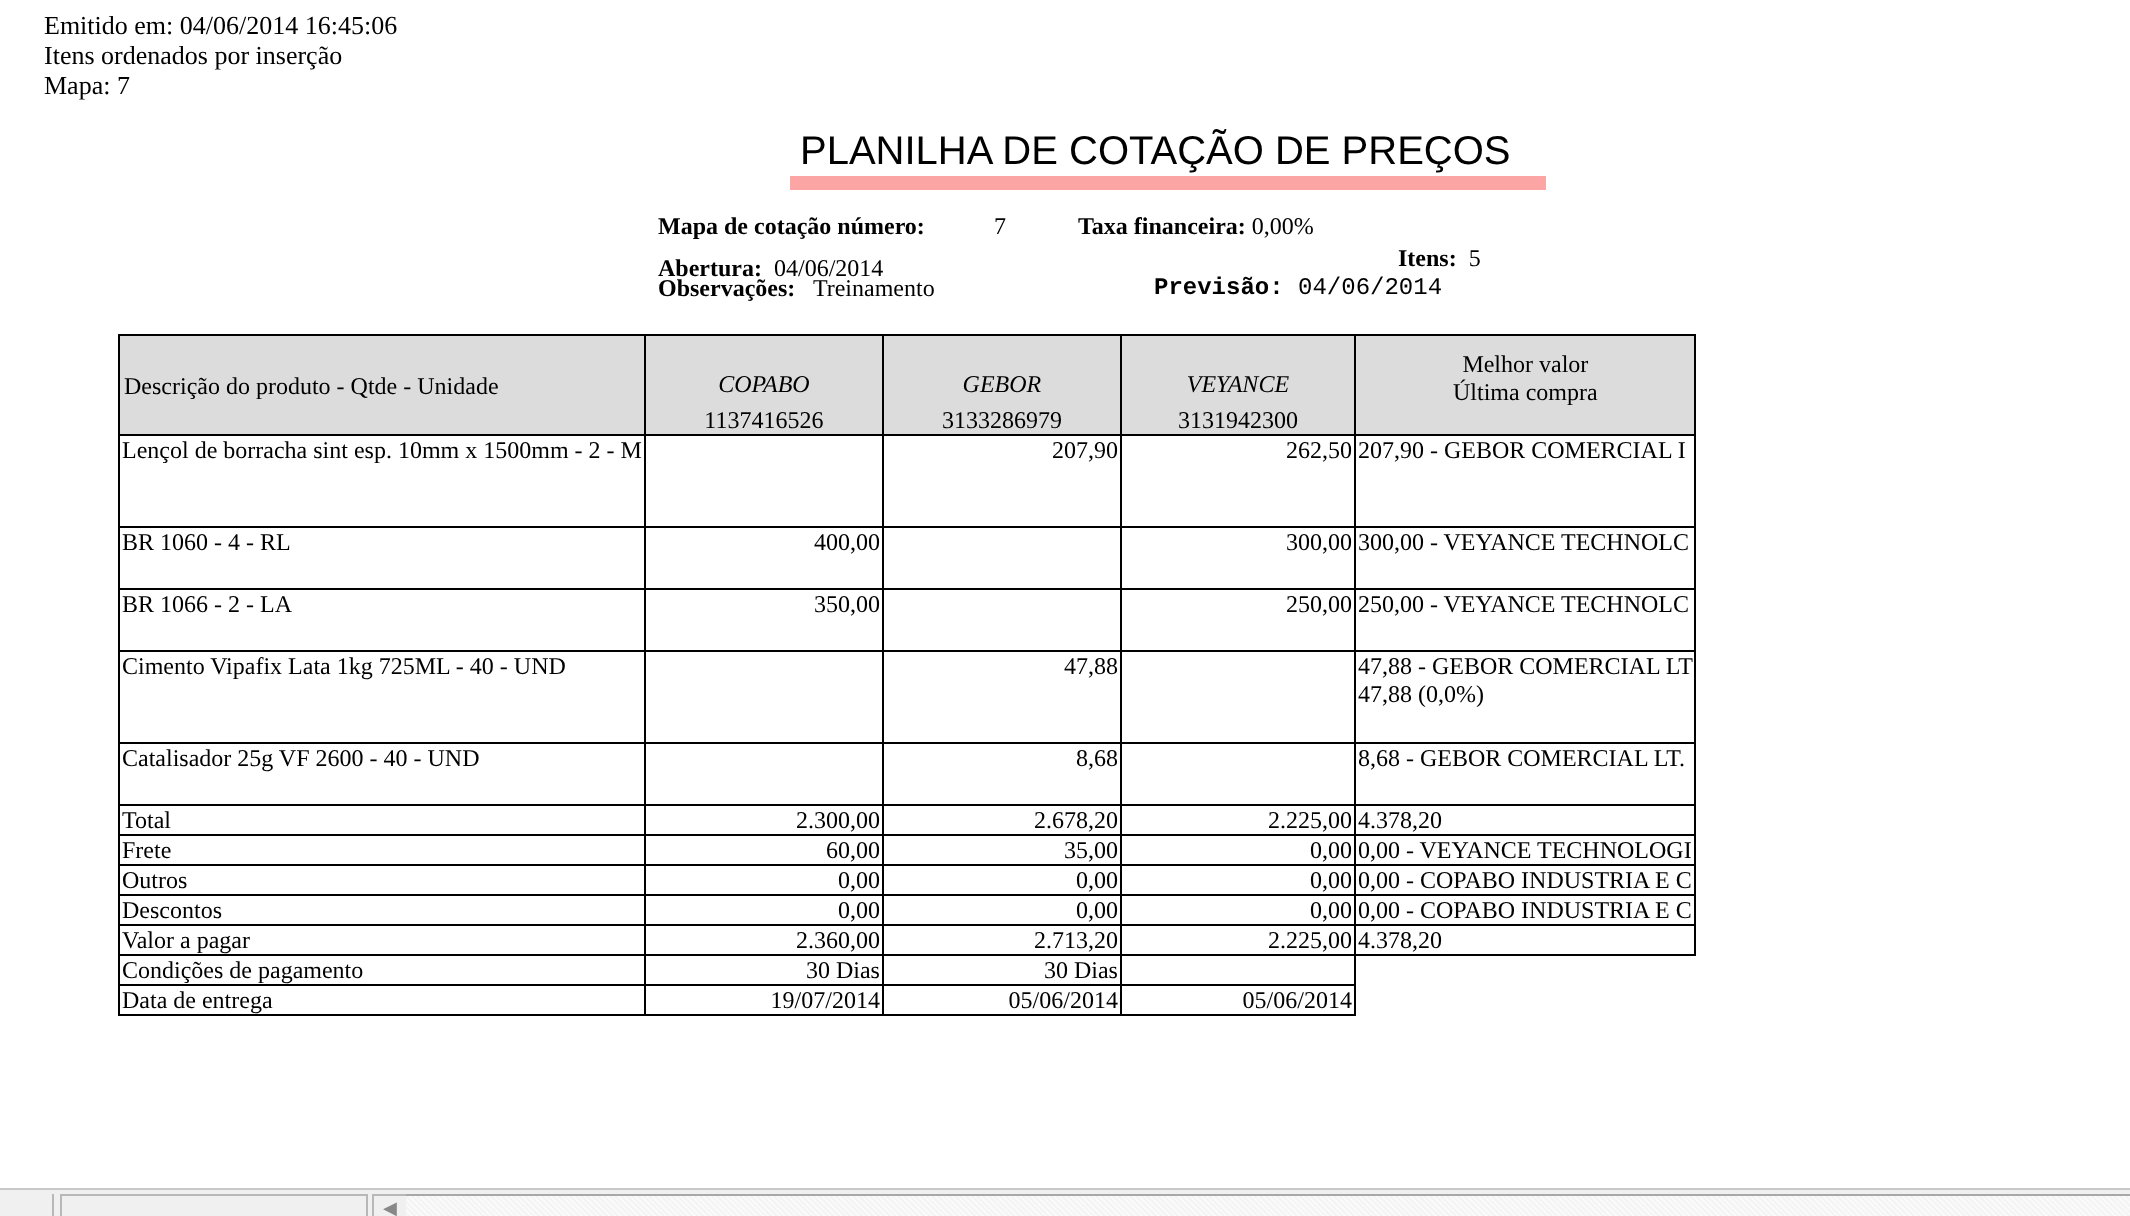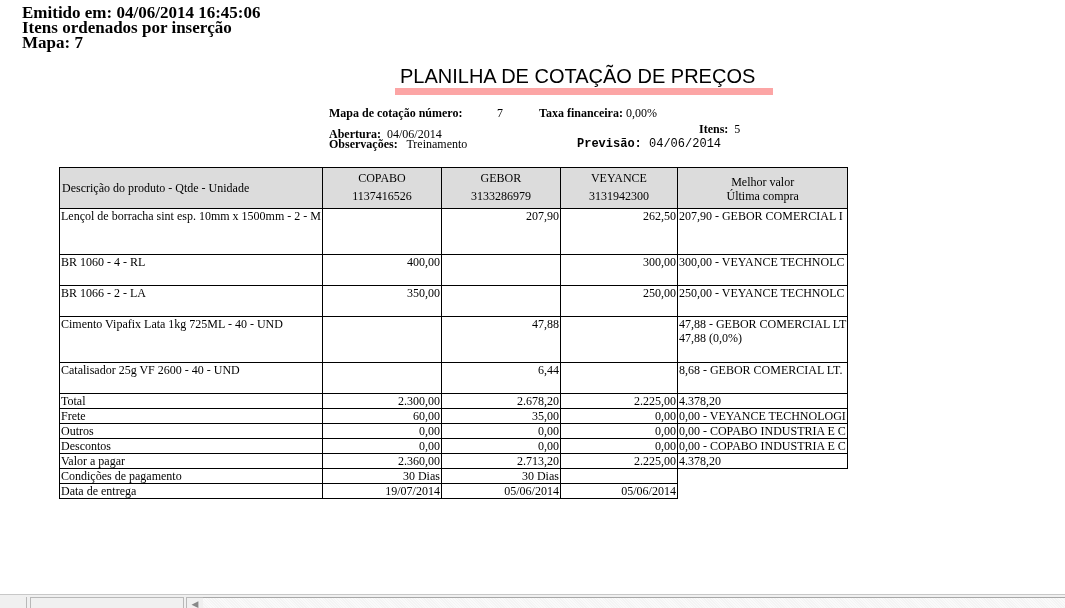--- a/index.html
+++ b/index.html
@@ -1,25 +1,25 @@
 <!DOCTYPE html>
 <html><head>
 <meta charset="utf-8">
 <style>
   html,body{margin:0;padding:0;background:#fff;}
   body{width:1065px;height:608px;position:relative;overflow:hidden;font-family:"Liberation Serif",serif;color:#000;}
-  .hdr{position:absolute;left:22px;top:5px;font-weight:bold;font-size:17px;line-height:15px;}
+  .hdr{position:absolute;left:22px;top:5px;font-weight:normal;font-size:13px;line-height:15px;}
   .title{position:absolute;left:395px;top:64px;width:378px;font-family:"Liberation Sans",sans-serif;font-size:20px;line-height:24px;border-bottom:7px solid #fca5a5;padding-left:5px;box-sizing:border-box;}
   .meta{position:absolute;font-size:12px;line-height:16px;white-space:nowrap;}
   .meta b{font-weight:bold;}
   table.q{position:absolute;left:59px;top:167px;border-collapse:collapse;font-size:12px;line-height:14px;}
   table.q td{border:1px solid #000;padding:0 1px;vertical-align:top;overflow:hidden;white-space:nowrap;}
   table.q td.head{background:#dcdcdc;text-align:center;vertical-align:top;height:40px;padding:0;}
   table.q td.dh{vertical-align:middle;text-align:left;padding-left:2px;}
-  .sup{display:block;margin-top:3px;}
+  .sup{display:block;margin-top:17px;font-style:italic;}
   .cnpj{display:block;margin-top:4px;}
   .best{display:block;margin-top:7px;}
   td.num{text-align:right;}
   td.desc{white-space:normal;}
   tr.item td{height:30px;}
   tr.item.tall td{height:45px;}
   tr.sum td{height:14px;line-height:14px;}
   td.nob{border:none !important;}
   .bottom{position:absolute;left:0;top:594px;width:1065px;height:14px;border-top:1px solid #c8c8c8;background:#f0f0f0;}
   .seg1{position:absolute;left:0;top:2px;width:26px;height:12px;border-right:1px solid #b8b8b8;}
@@ -107,21 +107,21 @@
     <td class="num">47,88</td>
     <td class="num"></td>
     <td>
           <div>47,88 - GEBOR COMERCIAL LT</div>
           <div>47,88 (0,0%)</div>
         </td>
   </tr>
   <tr class="item">
     <td class="desc"> Catalisador 25g VF 2600 - 40 - UND</td>
     <td class="num"></td>
-    <td class="num">6,44</td>
+    <td class="num">8,68</td>
     <td class="num"></td>
     <td>
           <div>8,68 - GEBOR COMERCIAL LT.</div>
           <div></div>
         </td>
   </tr>
   <tr class="sum">
     <td>Total</td>
     <td class="num">2.300,00</td>
     <td class="num">2.678,20</td>

